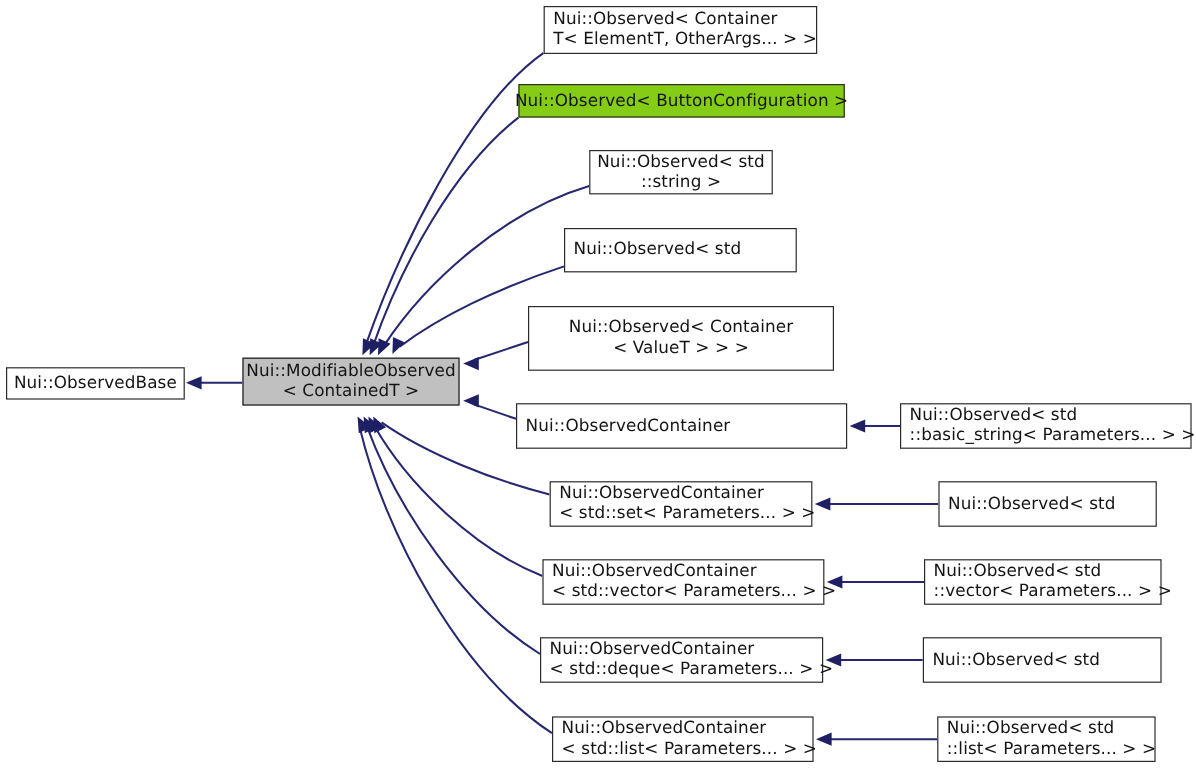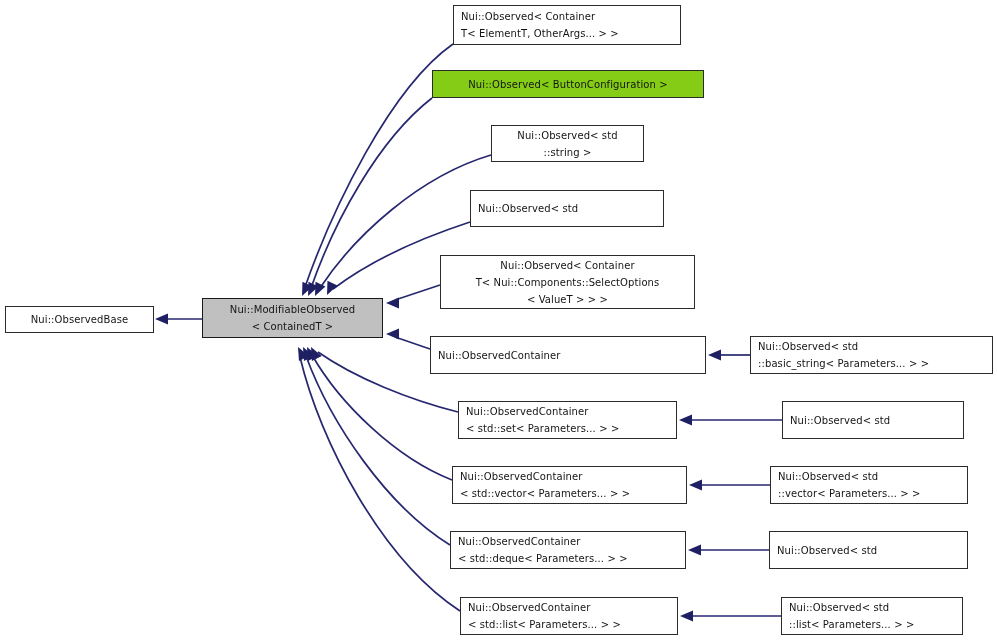--- a/index.html
+++ b/index.html
@@ -22,21 +22,21 @@
     width: 997px;
     height: 643px;
     pointer-events: none;
   }
   .node {
     position: absolute;
     box-sizing: border-box;
     border: 1px solid #2b2b2b;
     background: #ffffff;
     color: #141414;
-    font-size: 10px;
+    font-size: 14px;
     line-height: 17px;
     display: flex;
     flex-direction: column;
     align-items: center;
     justify-content: center;
     text-align: center;
     white-space: pre;
     z-index: 3;
     letter-spacing: 0.1px;
   }
@@ -122,21 +122,21 @@
         <path d="M 781 616 L 691 616" fill="none" stroke="#272770" stroke-width="1.7"></path>
         <polygon points="680,616 693,610.5 693,621.5" fill="#1f1f64"></polygon>
       </g>
     </svg>
 <div class="node shaded" style="left: 202px; top: 298px; width: 181px; height: 40px; border-color: rgb(26, 26, 26); background: rgb(192, 192, 192); color: rgb(20, 20, 20);"><span class="ln">Nui::ModifiableObserved</span><span class="ln">&lt; ContainedT &gt;</span></div>
     <div class="node" style="left: 5px; top: 306px; width: 149px; height: 27px; border-color: rgb(43, 43, 43); background: rgb(255, 255, 255); color: rgb(20, 20, 20);"><span class="ln">Nui::ObservedBase</span></div>
     <div class="node leftal" style="left: 453px; top: 5px; width: 228px; height: 40px; border-color: rgb(43, 43, 43); background: rgb(255, 255, 255); color: rgb(20, 20, 20);"><span class="ln">Nui::Observed&lt; Container</span><span class="ln">T&lt; ElementT, OtherArgs... &gt; &gt;</span></div>
     <div class="node" style="left: 432px; top: 70px; width: 272px; height: 28px; border-color: rgb(43, 43, 43); background: #84cc16; color: rgb(20, 20, 20);"><span class="ln">Nui::Observed&lt; ButtonConfiguration &gt;</span></div>
     <div class="node" style="left: 491px; top: 125px; width: 153px; height: 37px; border-color: rgb(43, 43, 43); background: rgb(255, 255, 255); color: rgb(20, 20, 20);"><span class="ln">Nui::Observed&lt; std</span><span class="ln">::string &gt;</span></div>
     <div class="node leftal" style="left: 470px; top: 190px; width: 194px; height: 37px; border-color: rgb(43, 43, 43); background: rgb(255, 255, 255); color: rgb(20, 20, 20);"><span class="ln">Nui::Observed&lt; std</span></div>
-    <div class="node" style="left: 440px; top: 255px; width: 255px; height: 54px; border-color: rgb(43, 43, 43); background: rgb(255, 255, 255); color: rgb(20, 20, 20);"><span class="ln">Nui::Observed&lt; Container</span><span class="ln">T&lt; Nui::Components::SelectOptions</span><span class="ln">&lt; ValueT &gt; &gt; &gt;</span></div>
+    <div class="node" style="left: 440px; top: 255px; width: 255px; height: 54px; border-color: rgb(43, 43, 43); background: rgb(255, 255, 255); color: rgb(20, 20, 20);"><span class="ln">Nui::Observed&lt; Container</span><span class="ln">&lt; ValueT &gt; &gt; &gt;</span></div>
     <div class="node leftal" style="left: 430px; top: 336px; width: 276px; height: 38px; border-color: rgb(43, 43, 43); background: rgb(255, 255, 255); color: rgb(20, 20, 20);"><span class="ln">Nui::ObservedContainer</span></div>
     <div class="node leftal" style="left: 750px; top: 336px; width: 243px; height: 38px; border-color: rgb(43, 43, 43); background: rgb(255, 255, 255); color: rgb(20, 20, 20);"><span class="ln">Nui::Observed&lt; std</span><span class="ln">::basic_string&lt; Parameters... &gt; &gt;</span></div>
     <div class="node leftal" style="left: 458px; top: 401px; width: 219px; height: 38px; border-color: rgb(43, 43, 43); background: rgb(255, 255, 255); color: rgb(20, 20, 20);"><span class="ln">Nui::ObservedContainer</span><span class="ln">&lt; std::set&lt; Parameters... &gt; &gt;</span></div>
     <div class="node leftal" style="left: 782px; top: 401px; width: 182px; height: 38px; border-color: rgb(43, 43, 43); background: rgb(255, 255, 255); color: rgb(20, 20, 20);"><span class="ln">Nui::Observed&lt; std</span></div>
     <div class="node leftal" style="left: 452px; top: 466px; width: 235px; height: 38px; border-color: rgb(43, 43, 43); background: rgb(255, 255, 255); color: rgb(20, 20, 20);"><span class="ln">Nui::ObservedContainer</span><span class="ln">&lt; std::vector&lt; Parameters... &gt; &gt;</span></div>
     <div class="node leftal" style="left: 770px; top: 466px; width: 198px; height: 38px; border-color: rgb(43, 43, 43); background: rgb(255, 255, 255); color: rgb(20, 20, 20);"><span class="ln">Nui::Observed&lt; std</span><span class="ln">::vector&lt; Parameters... &gt; &gt;</span></div>
     <div class="node leftal" style="left: 450px; top: 531px; width: 236px; height: 38px; border-color: rgb(43, 43, 43); background: rgb(255, 255, 255); color: rgb(20, 20, 20);"><span class="ln">Nui::ObservedContainer</span><span class="ln">&lt; std::deque&lt; Parameters... &gt; &gt;</span></div>
     <div class="node leftal" style="left: 769px; top: 531px; width: 199px; height: 38px; border-color: rgb(43, 43, 43); background: rgb(255, 255, 255); color: rgb(20, 20, 20);"><span class="ln">Nui::Observed&lt; std</span></div>
     <div class="node leftal" style="left: 460px; top: 597px; width: 218px; height: 38px; border-color: rgb(43, 43, 43); background: rgb(255, 255, 255); color: rgb(20, 20, 20);"><span class="ln">Nui::ObservedContainer</span><span class="ln">&lt; std::list&lt; Parameters... &gt; &gt;</span></div>
     <div class="node leftal" style="left: 781px; top: 597px; width: 182px; height: 38px; border-color: rgb(43, 43, 43); background: rgb(255, 255, 255); color: rgb(20, 20, 20);"><span class="ln">Nui::Observed&lt; std</span><span class="ln">::list&lt; Parameters... &gt; &gt;</span></div>

